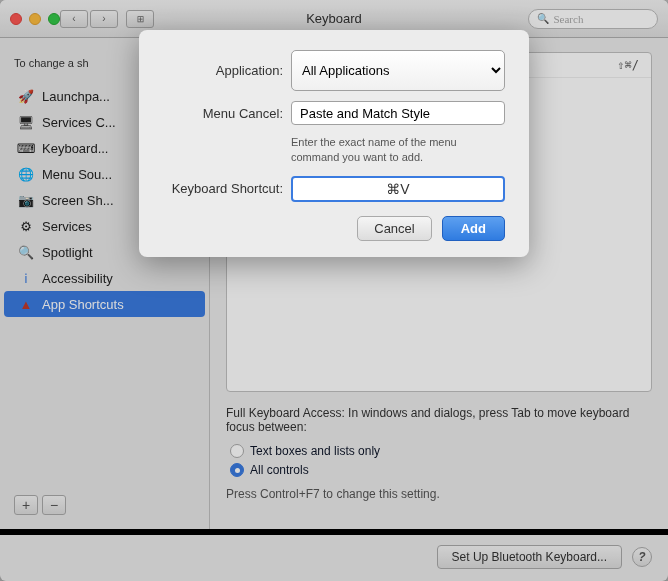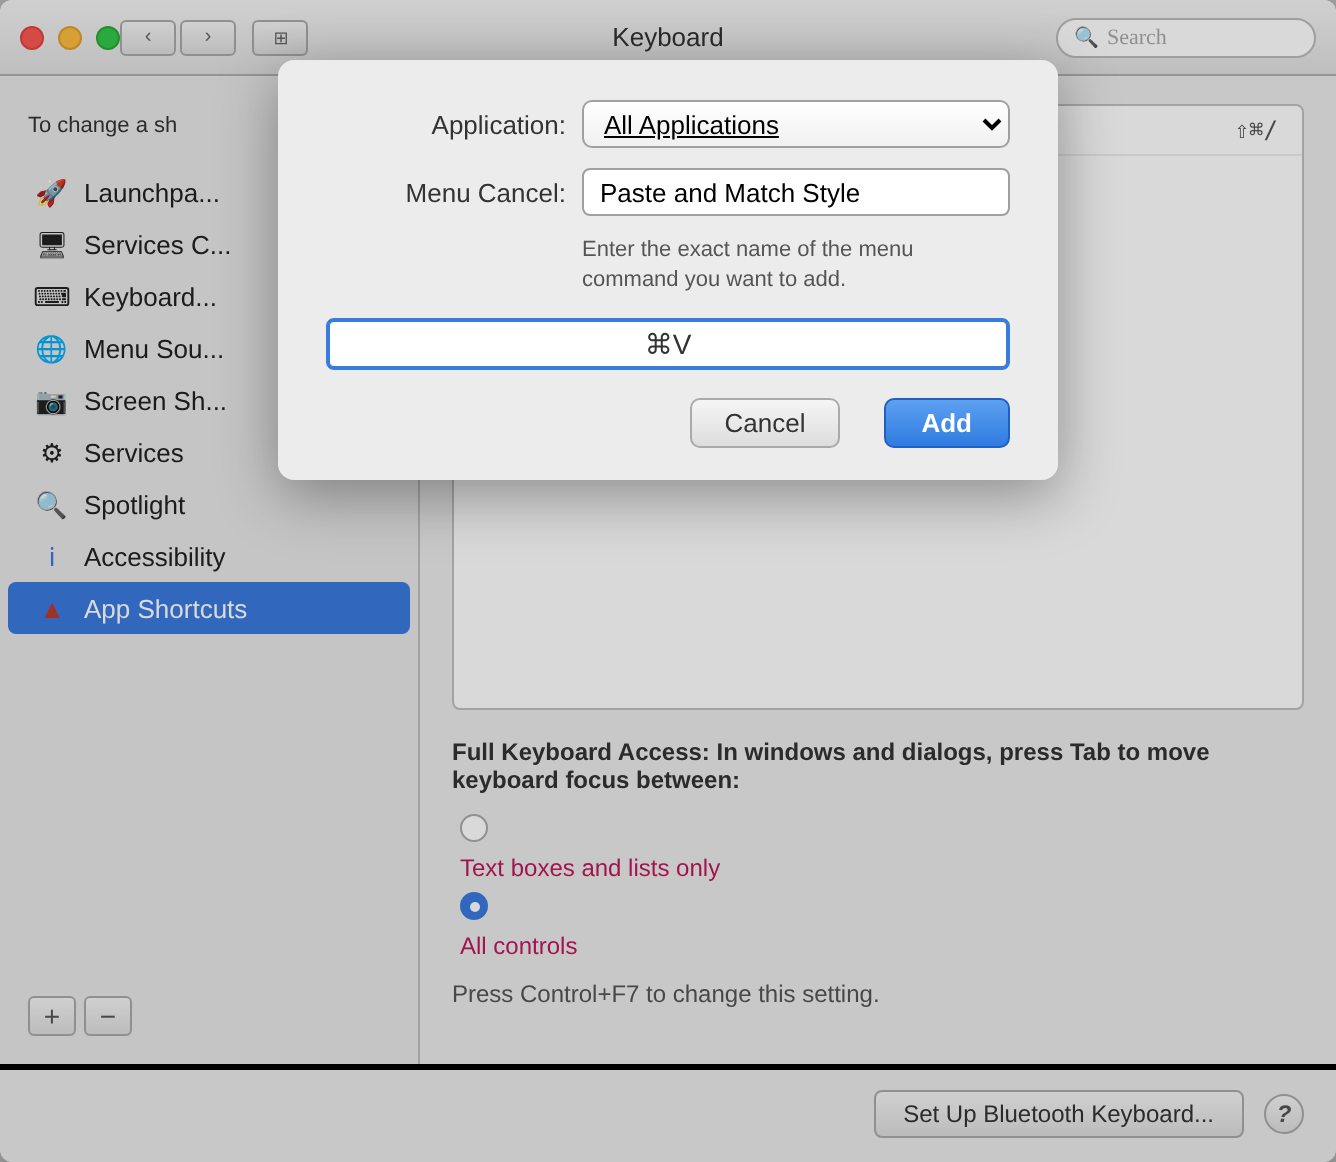--- a/index.html
+++ b/index.html
@@ -221,38 +221,36 @@
     }
 
     .bottom-section {
       padding-top: 14px;
     }
 
     .full-kb-access {
       font-size: 12px;
       color: #333;
       margin-bottom: 10px;
-      font-weight: bold;
     }
 
     .radio-group {
       display: flex;
       flex-direction: column;
       gap: 5px;
       margin-bottom: 10px;
       padding-left: 4px;
     }
 
     .radio-item {
       display: flex;
-      align-items: flex-start;
+      align-items: flex-end;
       gap: 6px;
       font-size: 12px;
-      color: #be185d;
-      flex-direction: column;
+      color: #0f172a;
     }
 
     .radio-circle {
       width: 14px;
       height: 14px;
       border-radius: 50%;
       border: 1.5px solid #aaa;
       background: #fff;
       display: flex;
       align-items: center;
@@ -278,21 +276,21 @@
       color: #555;
       margin-bottom: 14px;
     }
 
     .bottom-bar {
       display: flex;
       align-items: center;
       justify-content: flex-end;
       padding: 10px 16px 12px;
       gap: 10px;
-      border-top: 3px solid #000000;
+      border-top: 6px solid #000000;
     }
 
     .bluetooth-btn {
       padding: 4px 14px;
       background: linear-gradient(180deg, #f5f5f5 0%, #ddd 100%);
       border: 1px solid #aaa;
       border-radius: 4px;
       font-size: 12px;
       color: #333;
       cursor: pointer;
@@ -380,21 +378,21 @@
       display: flex;
       align-items: center;
       justify-content: center;
       font-size: 14px;
       color: #333;
     }
 
     .modal-buttons {
       display: flex;
       justify-content: flex-end;
-      gap: 22px;
+      gap: 10px;
       margin-top: 14px;
     }
 
     .btn-cancel {
       padding: 4px 16px;
       background: linear-gradient(180deg, #f5f5f5 0%, #ddd 100%);
       border: 1px solid #aaa;
       border-radius: 5px;
       font-size: 13px;
       color: #333;
@@ -413,29 +411,28 @@
     }
 
     .select-wrapper {
       flex: 1;
       position: relative;
       display: flex;
     }
 
     select {
       flex: 1;
-      height: 24px;
+      height: 41px;
       border: 1px solid #a0a0a0;
       border-radius: 5px;
       padding: 0 6px;
       font-size: 13px;
       background: linear-gradient(180deg, #fff 0%, #f0f0f0 100%);
       appearance: auto;
       cursor: pointer;
-      text-decoration: underline;
     }
   </style>
 </head>
 <body>
 
 <div class="window">
 
   <div class="title-bar">
     <div class="traffic-lights">
       <div class="traffic-light close"></div>
@@ -550,20 +547,21 @@
       </div>
 
       <div class="modal-row">
         <div class="modal-label">Menu Cancel:</div>
         <input class="modal-input" type="text" value="Paste and Match Style" style="">
       </div>
 
       <div class="modal-hint">Enter the exact name of the menu command you want to add.</div>
 
       <div class="modal-row">
+        <div class="modal-label">Keyboard Shortcut:</div>
         <div class="modal-shortcut-input">
           <span>⌘V</span>
         </div>
       </div>
 
       <div class="modal-buttons">
         <button class="btn-cancel">Cancel</button>
         <button class="btn-add">Add</button>
       </div>
 

